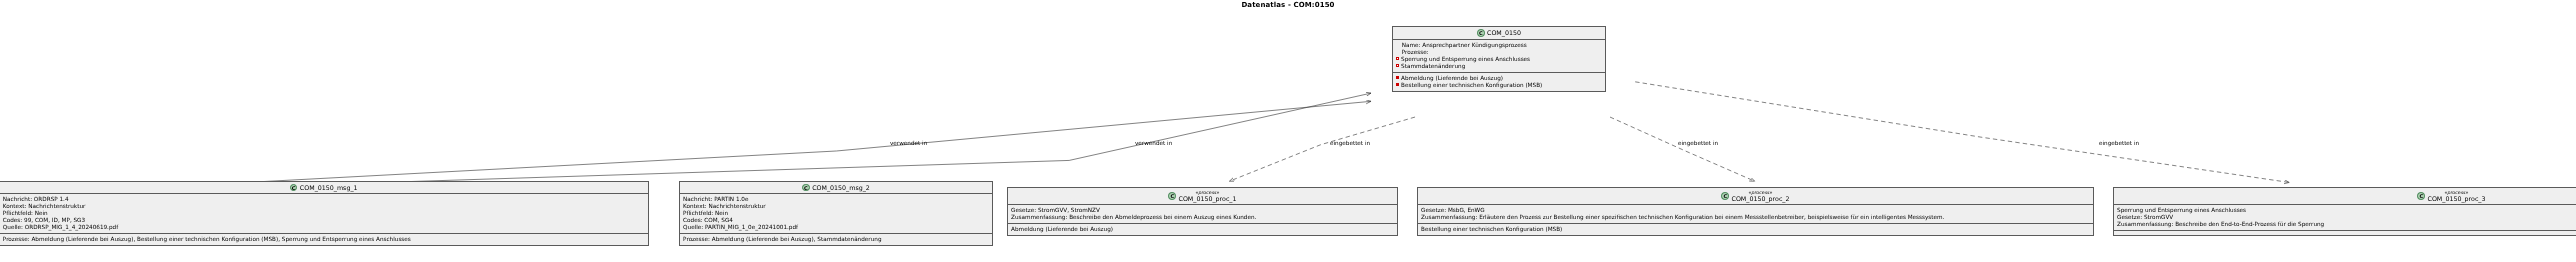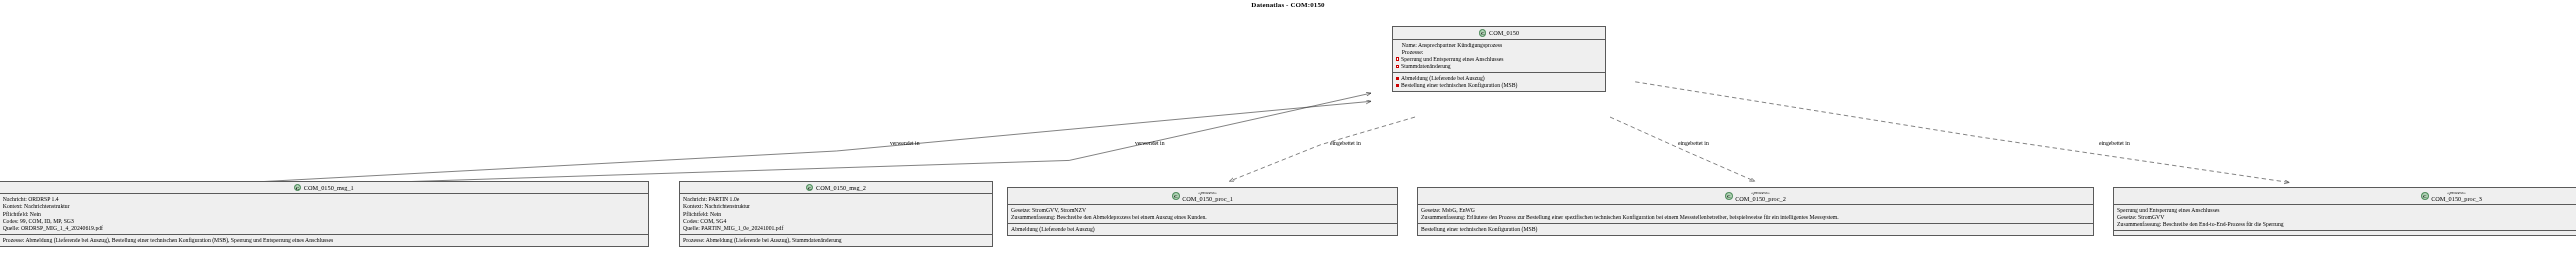--- a/index.html
+++ b/index.html
@@ -10,21 +10,20 @@
   body {
     font-family: "DejaVu Sans", "Liberation Sans", sans-serif;
     color: #000000;
   }
   #canvas {
     position: relative;
     width: 2576px;
     height: 263px;
     background: #ffffff;
     overflow: hidden;
-    font-family: Liberation Serif, serif;
   }
   #edges {
     position: absolute;
     left: 0;
     top: 0;
     width: 2576px;
     height: 263px;
     pointer-events: none;
   }
   .diagram-title {

